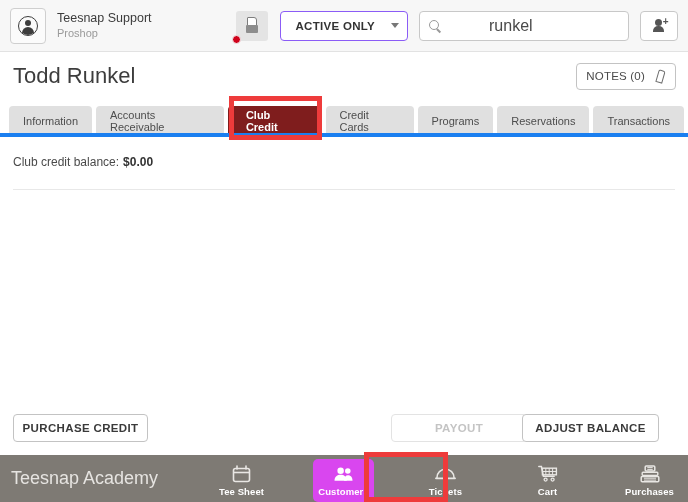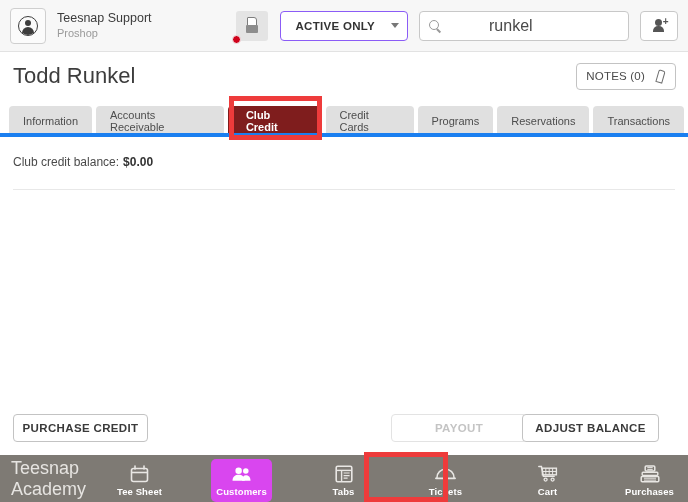--- a/index.html
+++ b/index.html
@@ -450,31 +450,20 @@
           <svg width="22" height="16" viewBox="0 0 22 16">
             <circle cx="8" cy="4.5" r="3.4" fill="#ffffff"></circle>
             <path d="M1.6 15 C1.6 10.8 4.5 8.8 8 8.8 C11.5 8.8 14.4 10.8 14.4 15 Z" fill="#ffffff"></path>
             <circle cx="15.5" cy="4.8" r="2.9" fill="#ffffff"></circle>
             <path d="M11.6 15 C11.6 11.3 13.4 9.3 15.5 9.3 C18.2 9.3 20.4 10.9 20.4 15 Z" fill="#ffffff"></path>
           </svg>
         </span>
         <span class="nav-label">Customers</span>
       </div>
 
-      <div class="navitem">
-        <span class="nav-ico">
-          <svg width="18" height="18" viewBox="0 0 18 18">
-            <rect x="1.2" y="1.2" width="15.6" height="15.6" rx="1.5" fill="none" stroke="#e9e7e4" stroke-width="1.6"></rect>
-            <path d="M1.2 5.4 H16.8" stroke="#e9e7e4" stroke-width="1.4"></path>
-            <path d="M6.6 5.4 V16.8" stroke="#e9e7e4" stroke-width="1.4"></path>
-            <path d="M8.6 8 H14.6 M8.6 10.6 H14.6 M8.6 13.2 H12.6" stroke="#e9e7e4" stroke-width="1.2"></path>
-          </svg>
-        </span>
-        <span class="nav-label">Tabs</span>
-      </div>
 
       <div class="navitem">
         <span class="nav-ico">
           <svg width="22" height="15" viewBox="0 0 22 15">
             <path d="M2 12.2 C2 6.6 6 3.1 11 3.1 C16 3.1 20 6.6 20 12.2" fill="none" stroke="#e9e7e4" stroke-width="1.6"></path>
             <path d="M0.8 12.6 H21.2" stroke="#e9e7e4" stroke-width="1.6" stroke-linecap="round"></path>
             <circle cx="11" cy="1.9" r="1.3" fill="#e9e7e4"></circle>
           </svg>
         </span>
         <span class="nav-label">Tickets</span>

